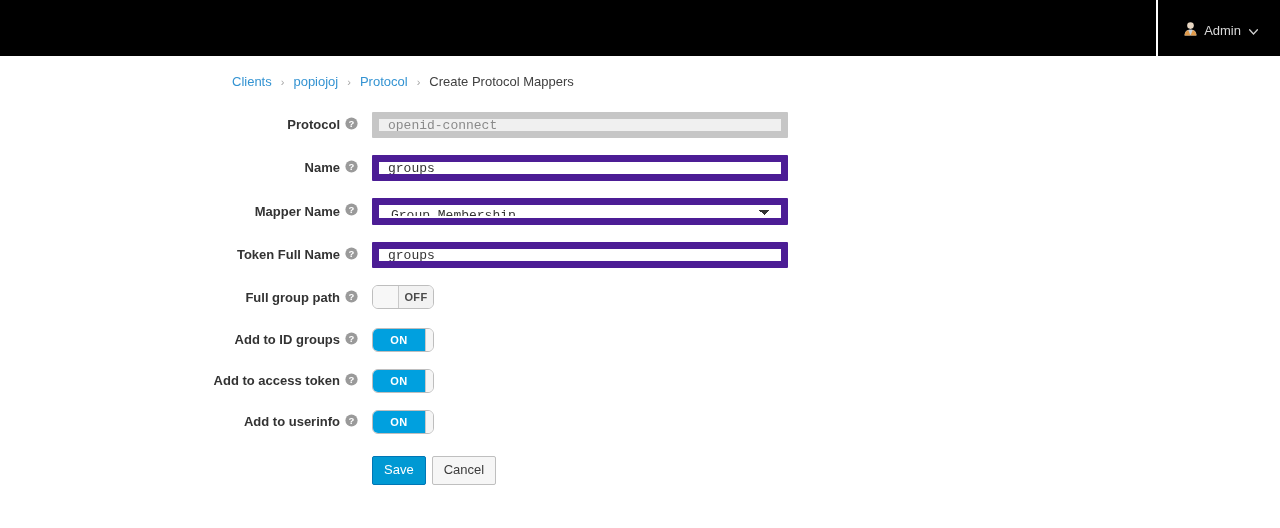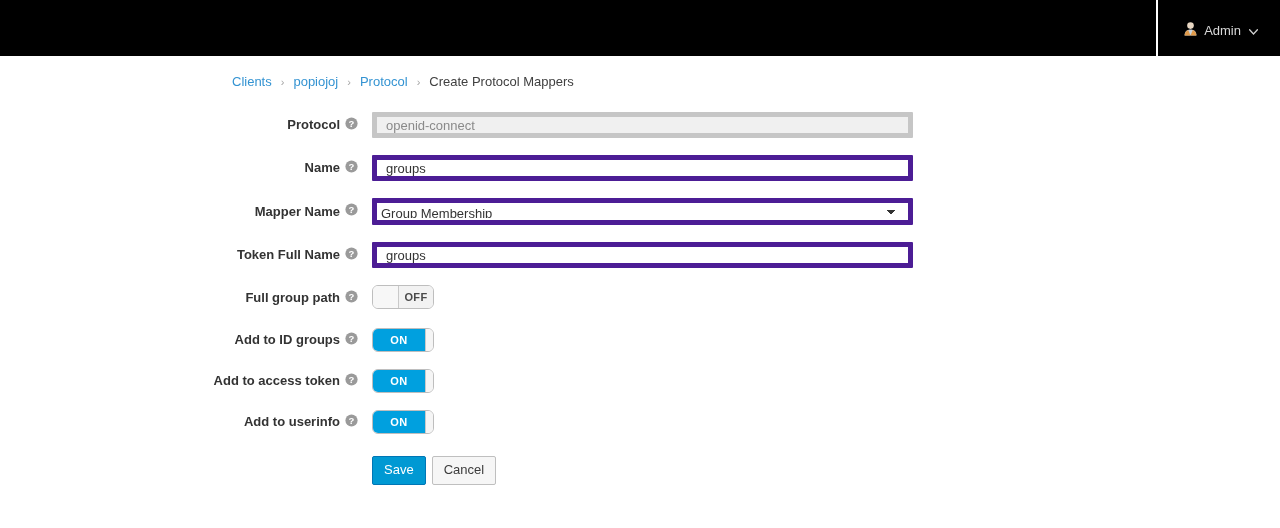--- a/index.html
+++ b/index.html
@@ -103,40 +103,40 @@
     display: flex;
     align-items: center;
     justify-content: flex-end;
     gap: 5px;
     line-height: 16px;
   }
   .help-icon { display: block; flex: none; }
   .form-control-wrap { width: 493px; }
 
   input.text-field, select.select-field {
-    width: 541px;
+    width: 416px;
     height: 26px;
     padding: 3px 9px;
     font-size: 13px;
-    font-family: Liberation Sans, sans-serif;
+    font-family: Liberation Mono, monospace;
     color: #333333;
     background: #ffffff;
-    border: 5px solid #4c1d95;
+    border: 7px solid #4c1d95;
     border-radius: 1px;
     outline: none;
     line-height: 18px;
   }
   input.text-field:disabled {
     background: #f0f0f0;
     color: #8a8a8a;
     border-color: #c6c6c6;
   }
   select.select-field {
     height: 27px;
-    padding: 2px 4px;
+    padding: 2px 12px;
     -webkit-appearance: none;
     -moz-appearance: none;
     appearance: none;
     background-image:
       linear-gradient(45deg, transparent 50%, #333 50%),
       linear-gradient(135deg, #333 50%, transparent 50%);
     background-position:
       calc(100% - 17px) calc(50% + 1px),
       calc(100% - 12px) calc(50% + 1px);
     background-size: 5px 5px, 5px 5px;

